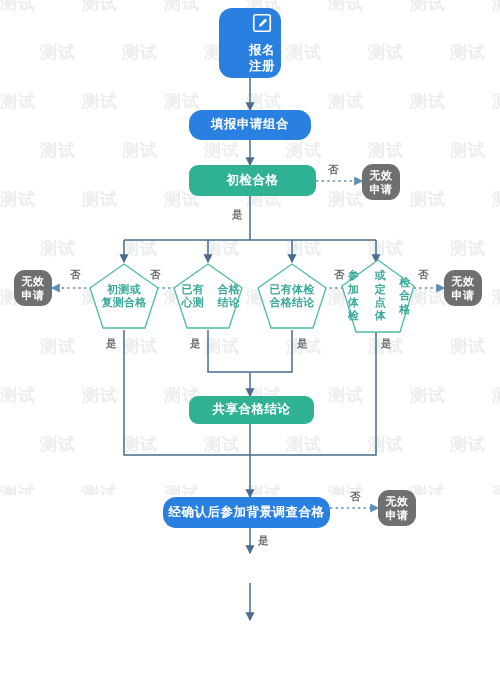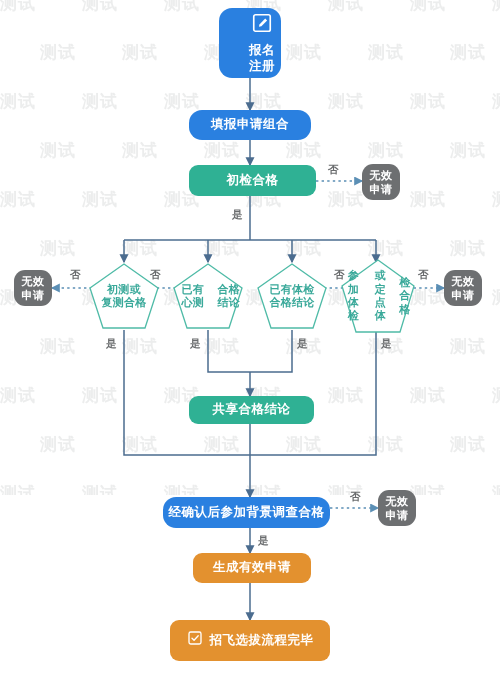--- a/index.html
+++ b/index.html
@@ -356,33 +356,21 @@
 
   <div class="node node-rect node-blue" style="left:163px; top:497px; width:167px; height:31px;text-align:right;">
     <span>经确认后参加背景调查合格</span>
   </div>
 
   <div class="node node-gray" style="left:378px; top:490px; width:38px; height:36px; flex-direction:column;">
     <span>无效</span>
     <span>申请</span>
   </div>
 
-  <div class="node node-rect node-orange" style="left:193px; top:553px; width:118px; height:30px;">
-    <span>生成有效申请</span>
-  </div>
-
-  <div class="node node-rect node-orange node-row" style="left:170px; top:620px; width:160px; height:41px;">
-    <span class="node-icon">
-      <svg width="16" height="16" viewBox="0 0 24 24" fill="none" stroke="#ffffff" stroke-width="2" stroke-linecap="round" stroke-linejoin="round">
-        <rect x="3" y="3" width="18" height="18" rx="2.5"></rect>
-        <path d="M7.5 12.3 L10.6 15.4 L16.8 8.6"></path>
-      </svg>
-    </span>
-    <span>招飞选拔流程完毕</span>
-  </div>
+
 
   <span class="elabel" style="left:328px; top:163px;">否</span>
   <span class="elabel" style="left:232px; top:208px;">是</span>
 
   <span class="elabel" style="left:70px; top:268px;">否</span>
   <span class="elabel" style="left:106px; top:337px;">是</span>
 
   <span class="elabel" style="left:150px; top:268px;">否</span>
   <span class="elabel" style="left:190px; top:337px;">是</span>
 

